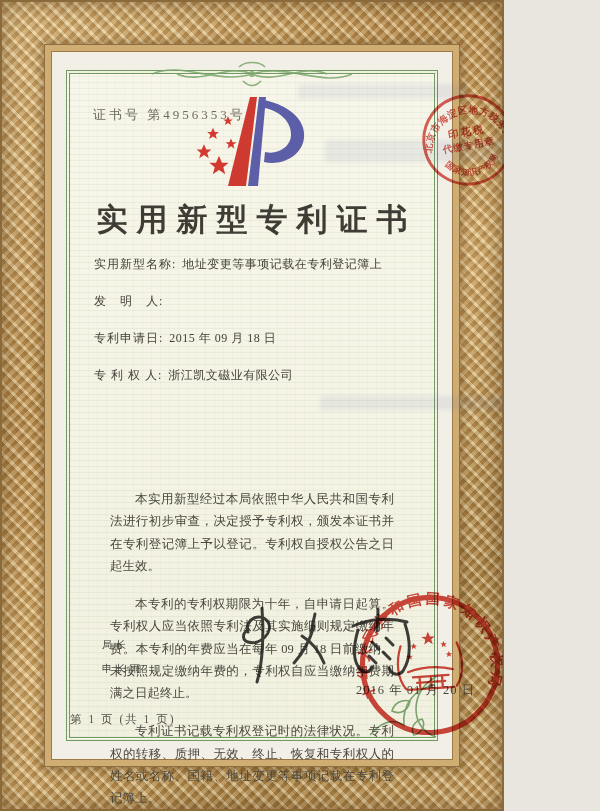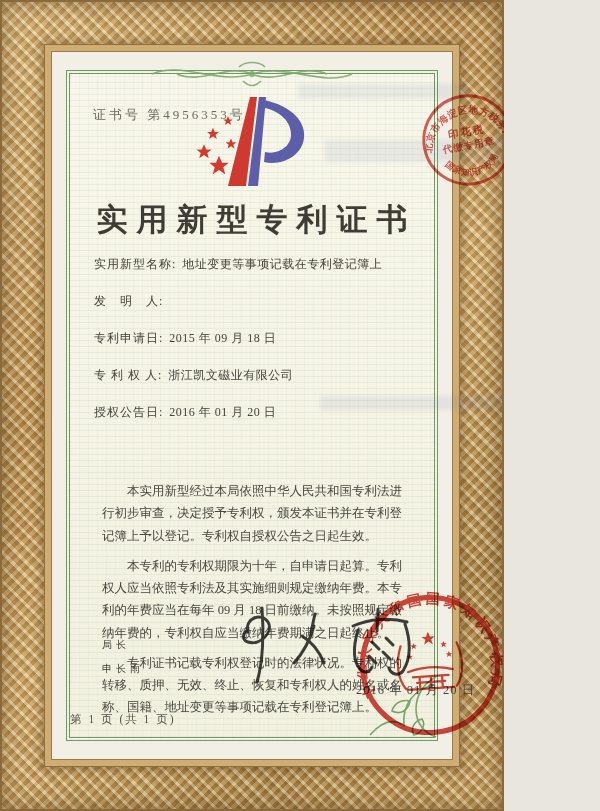--- a/index.html
+++ b/index.html
@@ -39,21 +39,21 @@
   .title{
     position:absolute;left:0;right:0;top:112px;text-align:center;
     font-size:31px;font-weight:600;letter-spacing:9px;color:#3f3c35;text-indent:9px;margin-top:13px;
   }
   .fields{position:absolute;left:24px;right:24px;top:180px;}
   .frow{display:flex;margin-bottom:17px;font-size:12px;color:#45423b;line-height:20px;}
   .frow .lbl{white-space:nowrap;letter-spacing:1px;}
   .frow .val{margin-left:6px;letter-spacing:.5px;}
   .paras{position:absolute;left:24px;right:24px;top:398px;font-size:12.5px;color:#4a473f;
     line-height:1.78;text-align:justify;}
-  .paras p{margin:8px;text-indent:2em;}
+  .paras p{margin:16px;text-indent:2em;}
   .officer{position:absolute;left:32px;top:566px;font-size:10px;color:#3d3a33;letter-spacing:4px;line-height:1;}
   .officer div{margin-bottom:14px;}
   .signature{position:absolute;left:148px;top:528px;opacity:.88;}
   .issue-date{position:absolute;left:286px;top:608px;width:170px;font-size:12.5px;
     letter-spacing:1px;color:#46433c;z-index:2;}
   .seal-main{position:absolute;left:285px;top:516px;z-index:3;mix-blend-mode:multiply;opacity:.93;
     transform:rotate(-4deg);}
   .stamp-tax{position:absolute;left:350px;top:18px;z-index:3;mix-blend-mode:multiply;opacity:.85;
     transform:rotate(-10deg);}
   .footer{position:absolute;left:0;right:0;top:638px;font-size:11.5px;
@@ -124,24 +124,20 @@
         <span class="lbl">发　明　人:</span>
       </div>
       <div class="frow">
         <span class="lbl">专利申请日:</span>
         <span class="val">2015 年 09 月 18 日</span>
       </div>
       <div class="frow">
         <span class="lbl">专 利 权 人:</span>
         <span class="val">浙江凯文磁业有限公司</span>
       </div>
-      <div class="frow">
-        <span class="lbl">授权公告日:</span>
-        <span class="val">2016 年 01 月 20 日</span>
-      </div>
     </div>
 
     <div class="paras">
       <p>本实用新型经过本局依照中华人民共和国专利法进行初步审查，决定授予专利权，颁发本证书并在专利登记簿上予以登记。专利权自授权公告之日起生效。</p>
       <p>本专利的专利权期限为十年，自申请日起算。专利权人应当依照专利法及其实施细则规定缴纳年费。本专利的年费应当在每年 09 月 18 日前缴纳。未按照规定缴纳年费的，专利权自应当缴纳年费期满之日起终止。</p>
       <p>专利证书记载专利权登记时的法律状况。专利权的转移、质押、无效、终止、恢复和专利权人的姓名或名称、国籍、地址变更等事项记载在专利登记簿上。</p>
     </div>
 
     <div class="officer">
       <div>局长</div>

